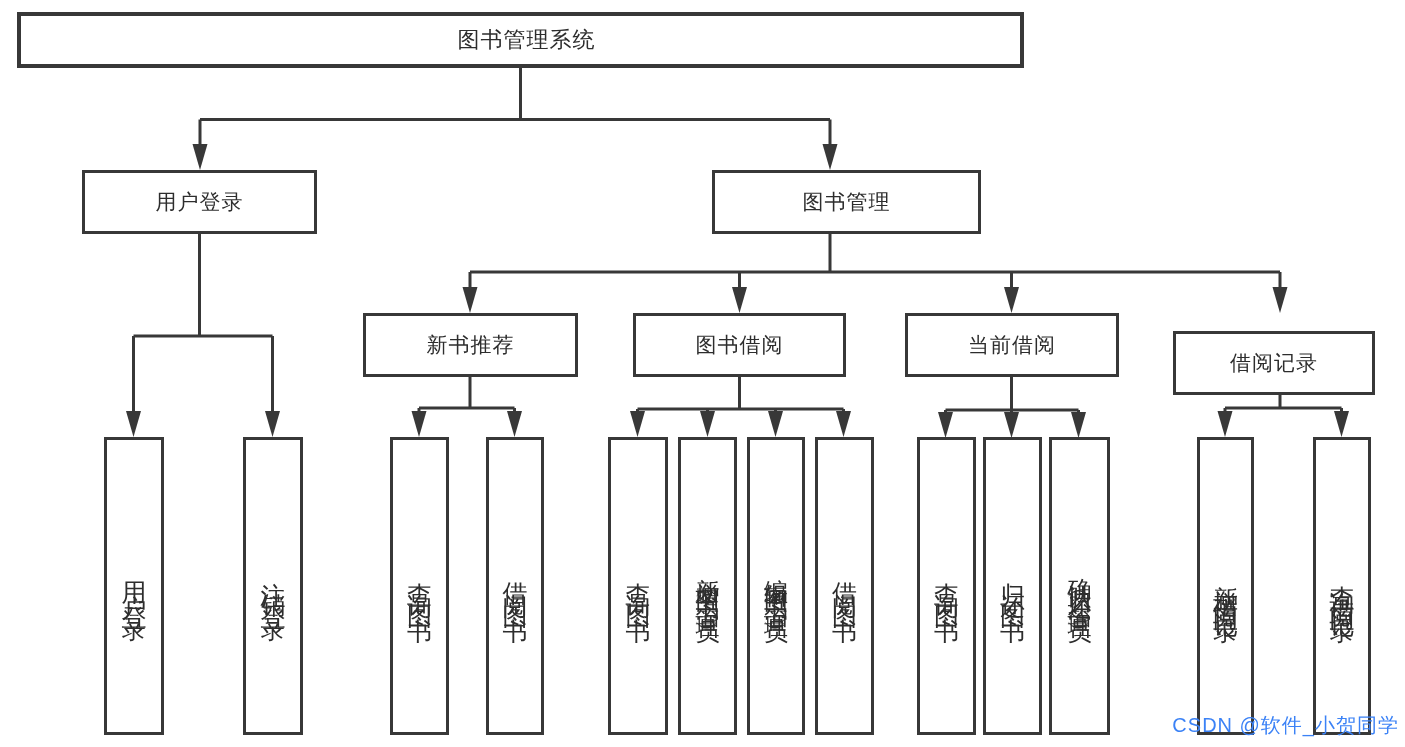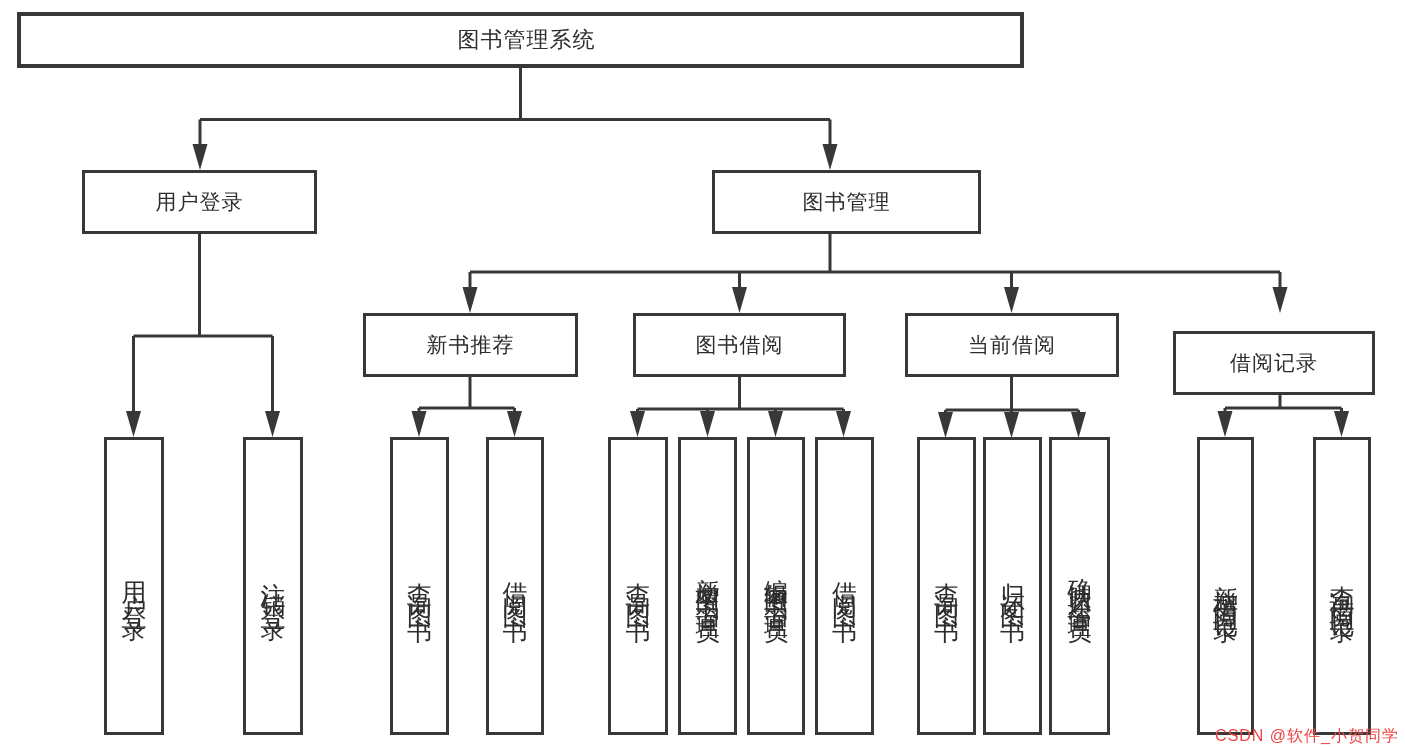--- a/index.html
+++ b/index.html
@@ -29,22 +29,22 @@
   }
   .vtext.v6{letter-spacing:7px;}
   .vtext.v9{font-size:24px;letter-spacing:6px;}
   .l-a1{left:104px;width:60px;} .l-a2{left:243px;width:60px;}
   .l-b1{left:390px;width:59px;} .l-b2{left:486px;width:58px;}
   .l-c1{left:608px;width:60px;} .l-c2{left:678px;width:59px;}
   .l-c3{left:747px;width:58px;} .l-c4{left:815px;width:59px;}
   .l-d1{left:917px;width:59px;} .l-d2{left:983px;width:59px;} .l-d3{left:1049px;width:61px;}
   .l-e1{left:1197px;width:57px;} .l-e2{left:1313px;width:58px;}
   .watermark{
-    position:absolute;right:6px;bottom:0;z-index:5;
-    font-size:16px;color:#ef4444;letter-spacing:1px;white-space:nowrap;
+    position:absolute;right:6px;bottom:8px;z-index:5;
+    font-size:20px;color:#3b82f6;letter-spacing:1px;white-space:nowrap;
   }
 </style>
 </head>
 <body>
 
 <div class="canvas">
 
   <svg class="wires" viewBox="0 0 1405 747" xmlns="http://www.w3.org/2000/svg">
     <g stroke="#383838" stroke-width="3" fill="none">
 

